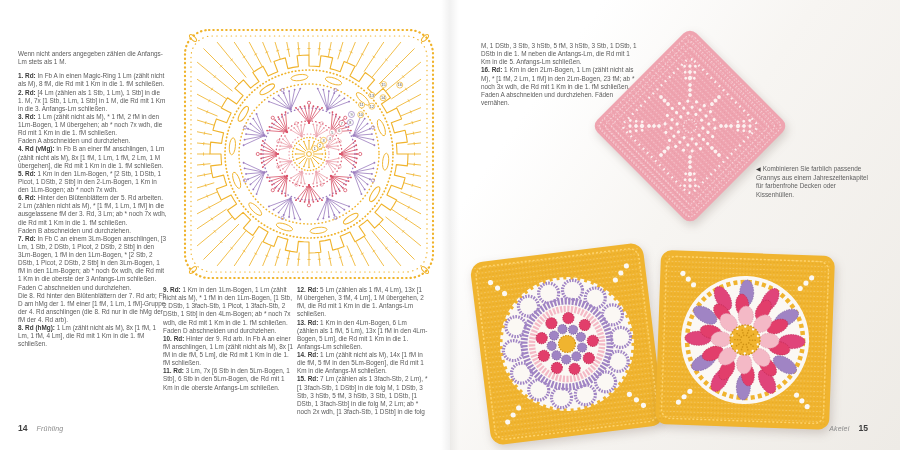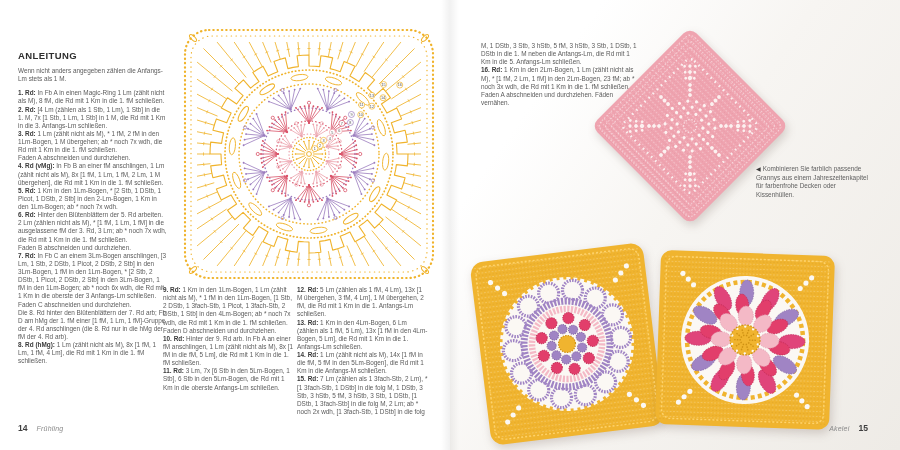--- a/index.html
+++ b/index.html
@@ -35,21 +35,20 @@
   #photo-yellow-b{left:650px;top:243px;}
 </style>
 </head>
 <body>
 
 <div class="spread">
   <div class="right-bg"></div>
   <div class="gutter"></div>
 
   <div id="col1" class="col instr">
-    <h1 class="heading">ANLEITUNG</h1>
     <p class="intro">Wenn nicht anders angegeben zählen die Anfangs-Lm stets als 1 M.</p>
     <div>
         <p><b>1. Rd: </b>In Fb A in einen Magic-Ring 1 Lm (zählt nicht als M), 8 fM, die Rd mit 1 Km in die 1. fM schließen.</p>
         <p><b>2. Rd: </b>[4 Lm (zählen als 1 Stb, 1 Lm), 1 Stb] in die 1. M, 7x [1 Stb, 1 Lm, 1 Stb] in 1 M, die Rd mit 1 Km in die 3. Anfangs-Lm schließen.</p>
         <p><b>3. Rd: </b>1 Lm (zählt nicht als M), * 1 fM, 2 fM in den 1Lm-Bogen, 1 M übergehen; ab * noch 7x wdh, die Rd mit 1 Km in die 1. fM schließen.</p>
         <p>Faden A abschneiden und durchziehen.</p>
         <p><b>4. Rd (vMg): </b>In Fb B an einer fM anschlingen, 1 Lm (zählt nicht als M), 8x [1 fM, 1 Lm, 1 fM, 2 Lm, 1 M übergehen], die Rd mit 1 Km in die 1. fM schließen.</p>
         <p><b>5. Rd: </b>1 Km in den 1Lm-Bogen, * [2 Stb, 1 DStb, 1 Picot, 1 DStb, 2 Stb] in den 2-Lm-Bogen, 1 Km in den 1Lm-Bogen; ab * noch 7x wdh.</p>
         <p><b>6. Rd: </b>Hinter den Blütenblättern der 5. Rd arbeiten. 2 Lm (zählen nicht als M), * [1 fM, 1 Lm, 1 fM] in die ausgelassene fM der 3. Rd, 3 Lm; ab * noch 7x wdh, die Rd mit 1 Km in die 1. fM schließen.</p>
         <p>Faden B abschneiden und durchziehen.</p>

